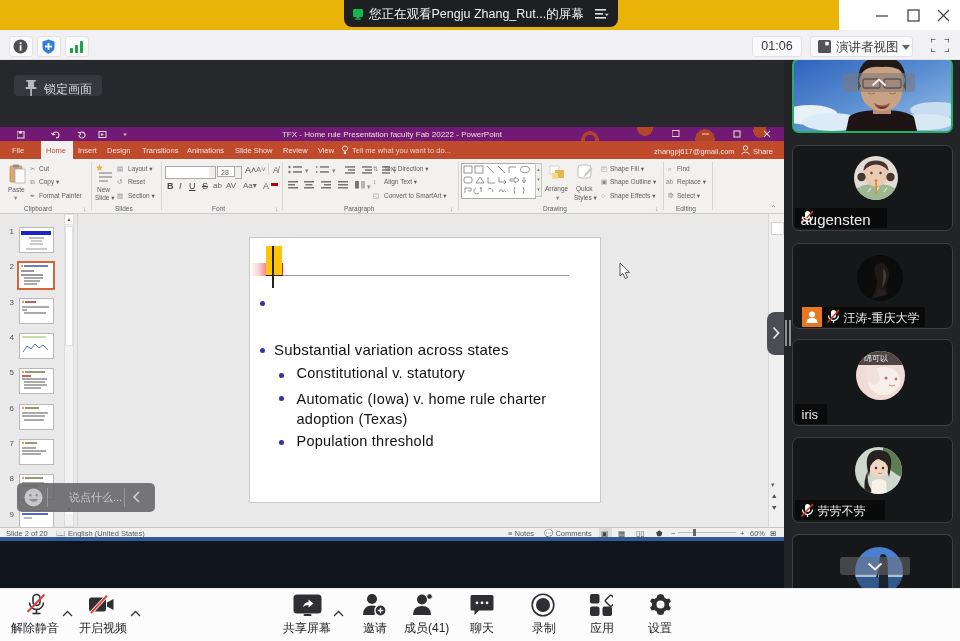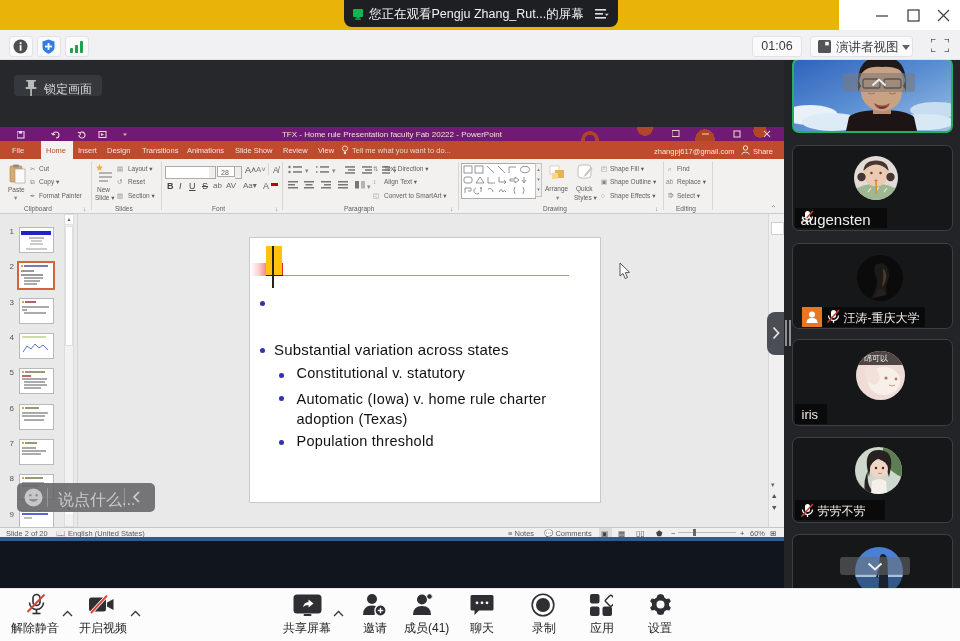--- a/index.html
+++ b/index.html
@@ -459,21 +459,21 @@
     </div>
 
     <div class="abs" style="left:17px;top:423px;width:138px;height:29px;background:rgba(100,100,102,0.88);border-radius:5px;">
       <svg class="abs" style="left:7px;top:5px;" width="19" height="19" viewBox="0 0 19 19">
         <circle cx="9.5" cy="9.5" r="9" fill="#c6c7c9"></circle>
         <circle cx="6.3" cy="7.2" r="1.2" fill="#8d8e90"></circle>
         <circle cx="12.7" cy="7.2" r="1.2" fill="#8d8e90"></circle>
         <path d="M5 11 C6.5 14.5 12.5 14.5 14 11 Z" fill="#8d8e90"></path>
       </svg>
       <div class="abs" style="left:30px;top:5px;width:1px;height:19px;background:rgba(255,255,255,0.25);"></div>
-      <div class="abs" style="left:41px;top:7px;font-size:16px;color:#c9c9cb;">说点什么...</div>
+      <div class="abs" style="left:52px;top:7px;font-size:11px;color:#c9c9cb;">说点什么...</div>
       <div class="abs" style="left:107px;top:5px;width:1px;height:19px;background:rgba(255,255,255,0.25);"></div>
       <svg class="abs" style="left:115px;top:8px;" width="8" height="12" viewBox="0 0 8 12">
         <path d="M7 1 L2 6 L7 11" fill="none" stroke="#d2d2d4" stroke-width="1.6"></path>
       </svg>
     </div>
 
     <div class="abs" style="left:767px;top:252px;width:17px;height:43px;background:#4a4e54;border-radius:8px 0 0 8px;">
       <svg class="abs" style="left:5px;top:14px;" width="8" height="14" viewBox="0 0 8 14">
         <path d="M1.5 1.5 L6.5 7 L1.5 12.5" fill="none" stroke="#e8e8e8" stroke-width="1.7"></path>
       </svg>

